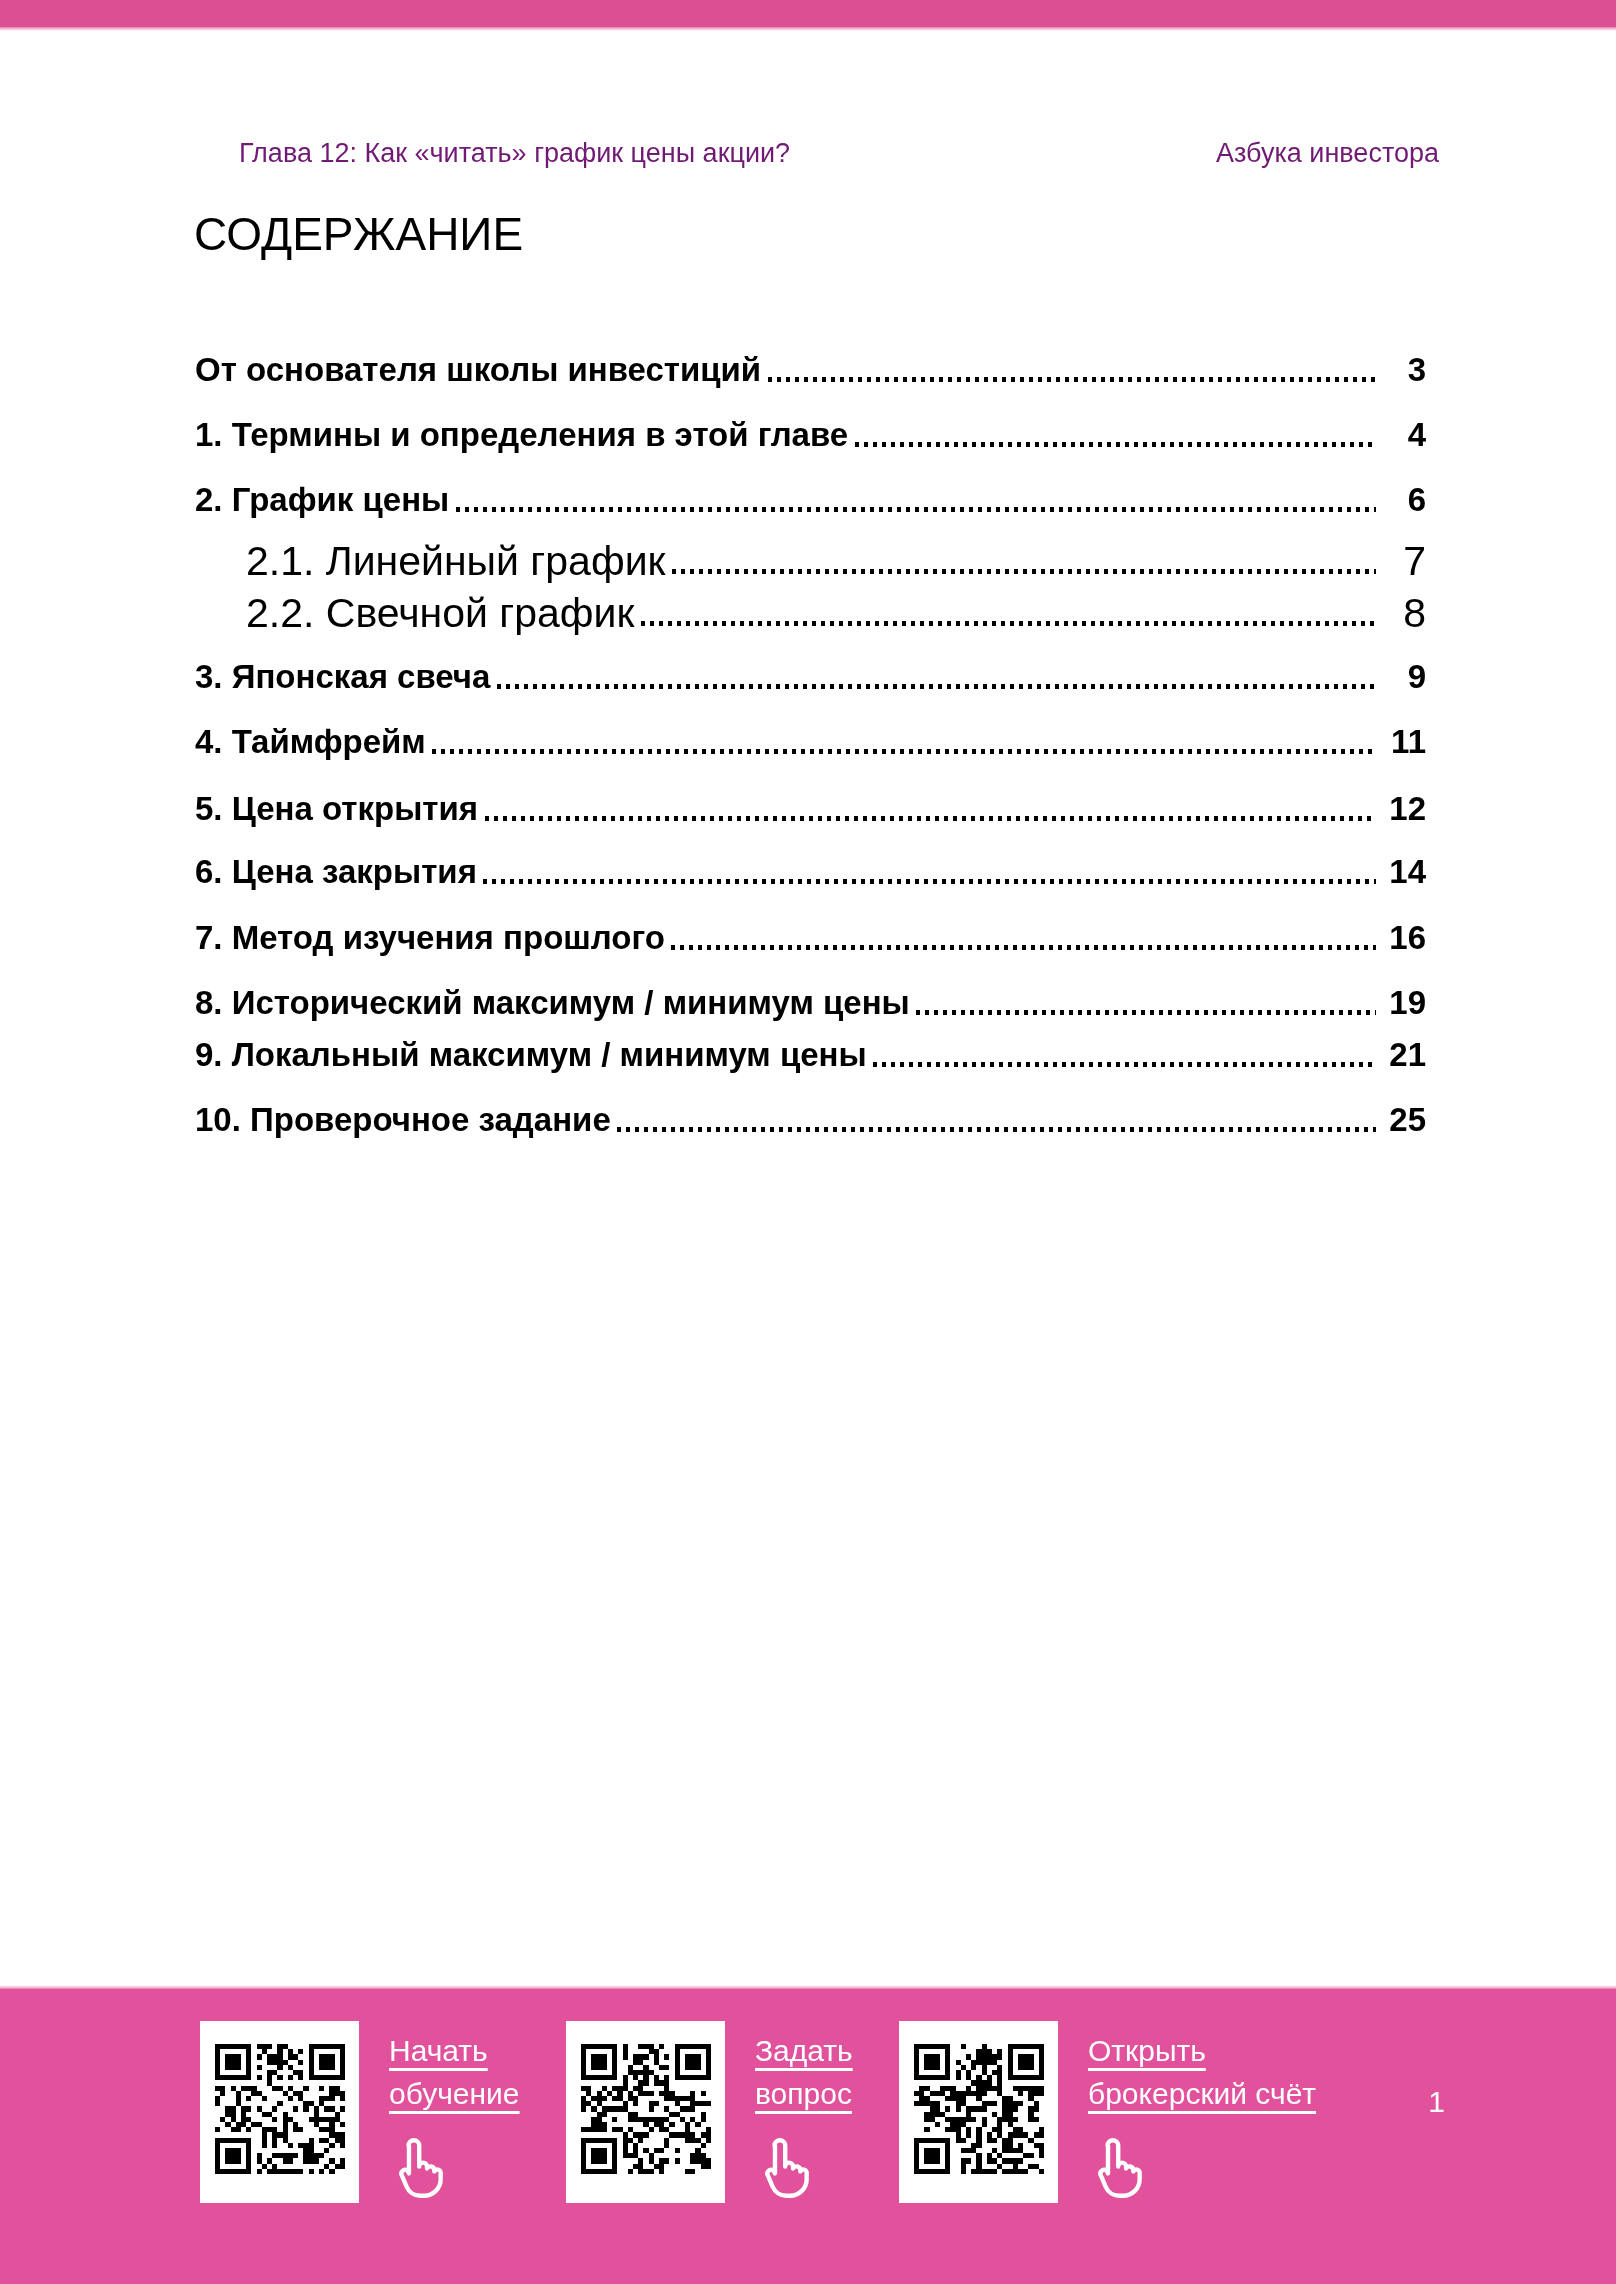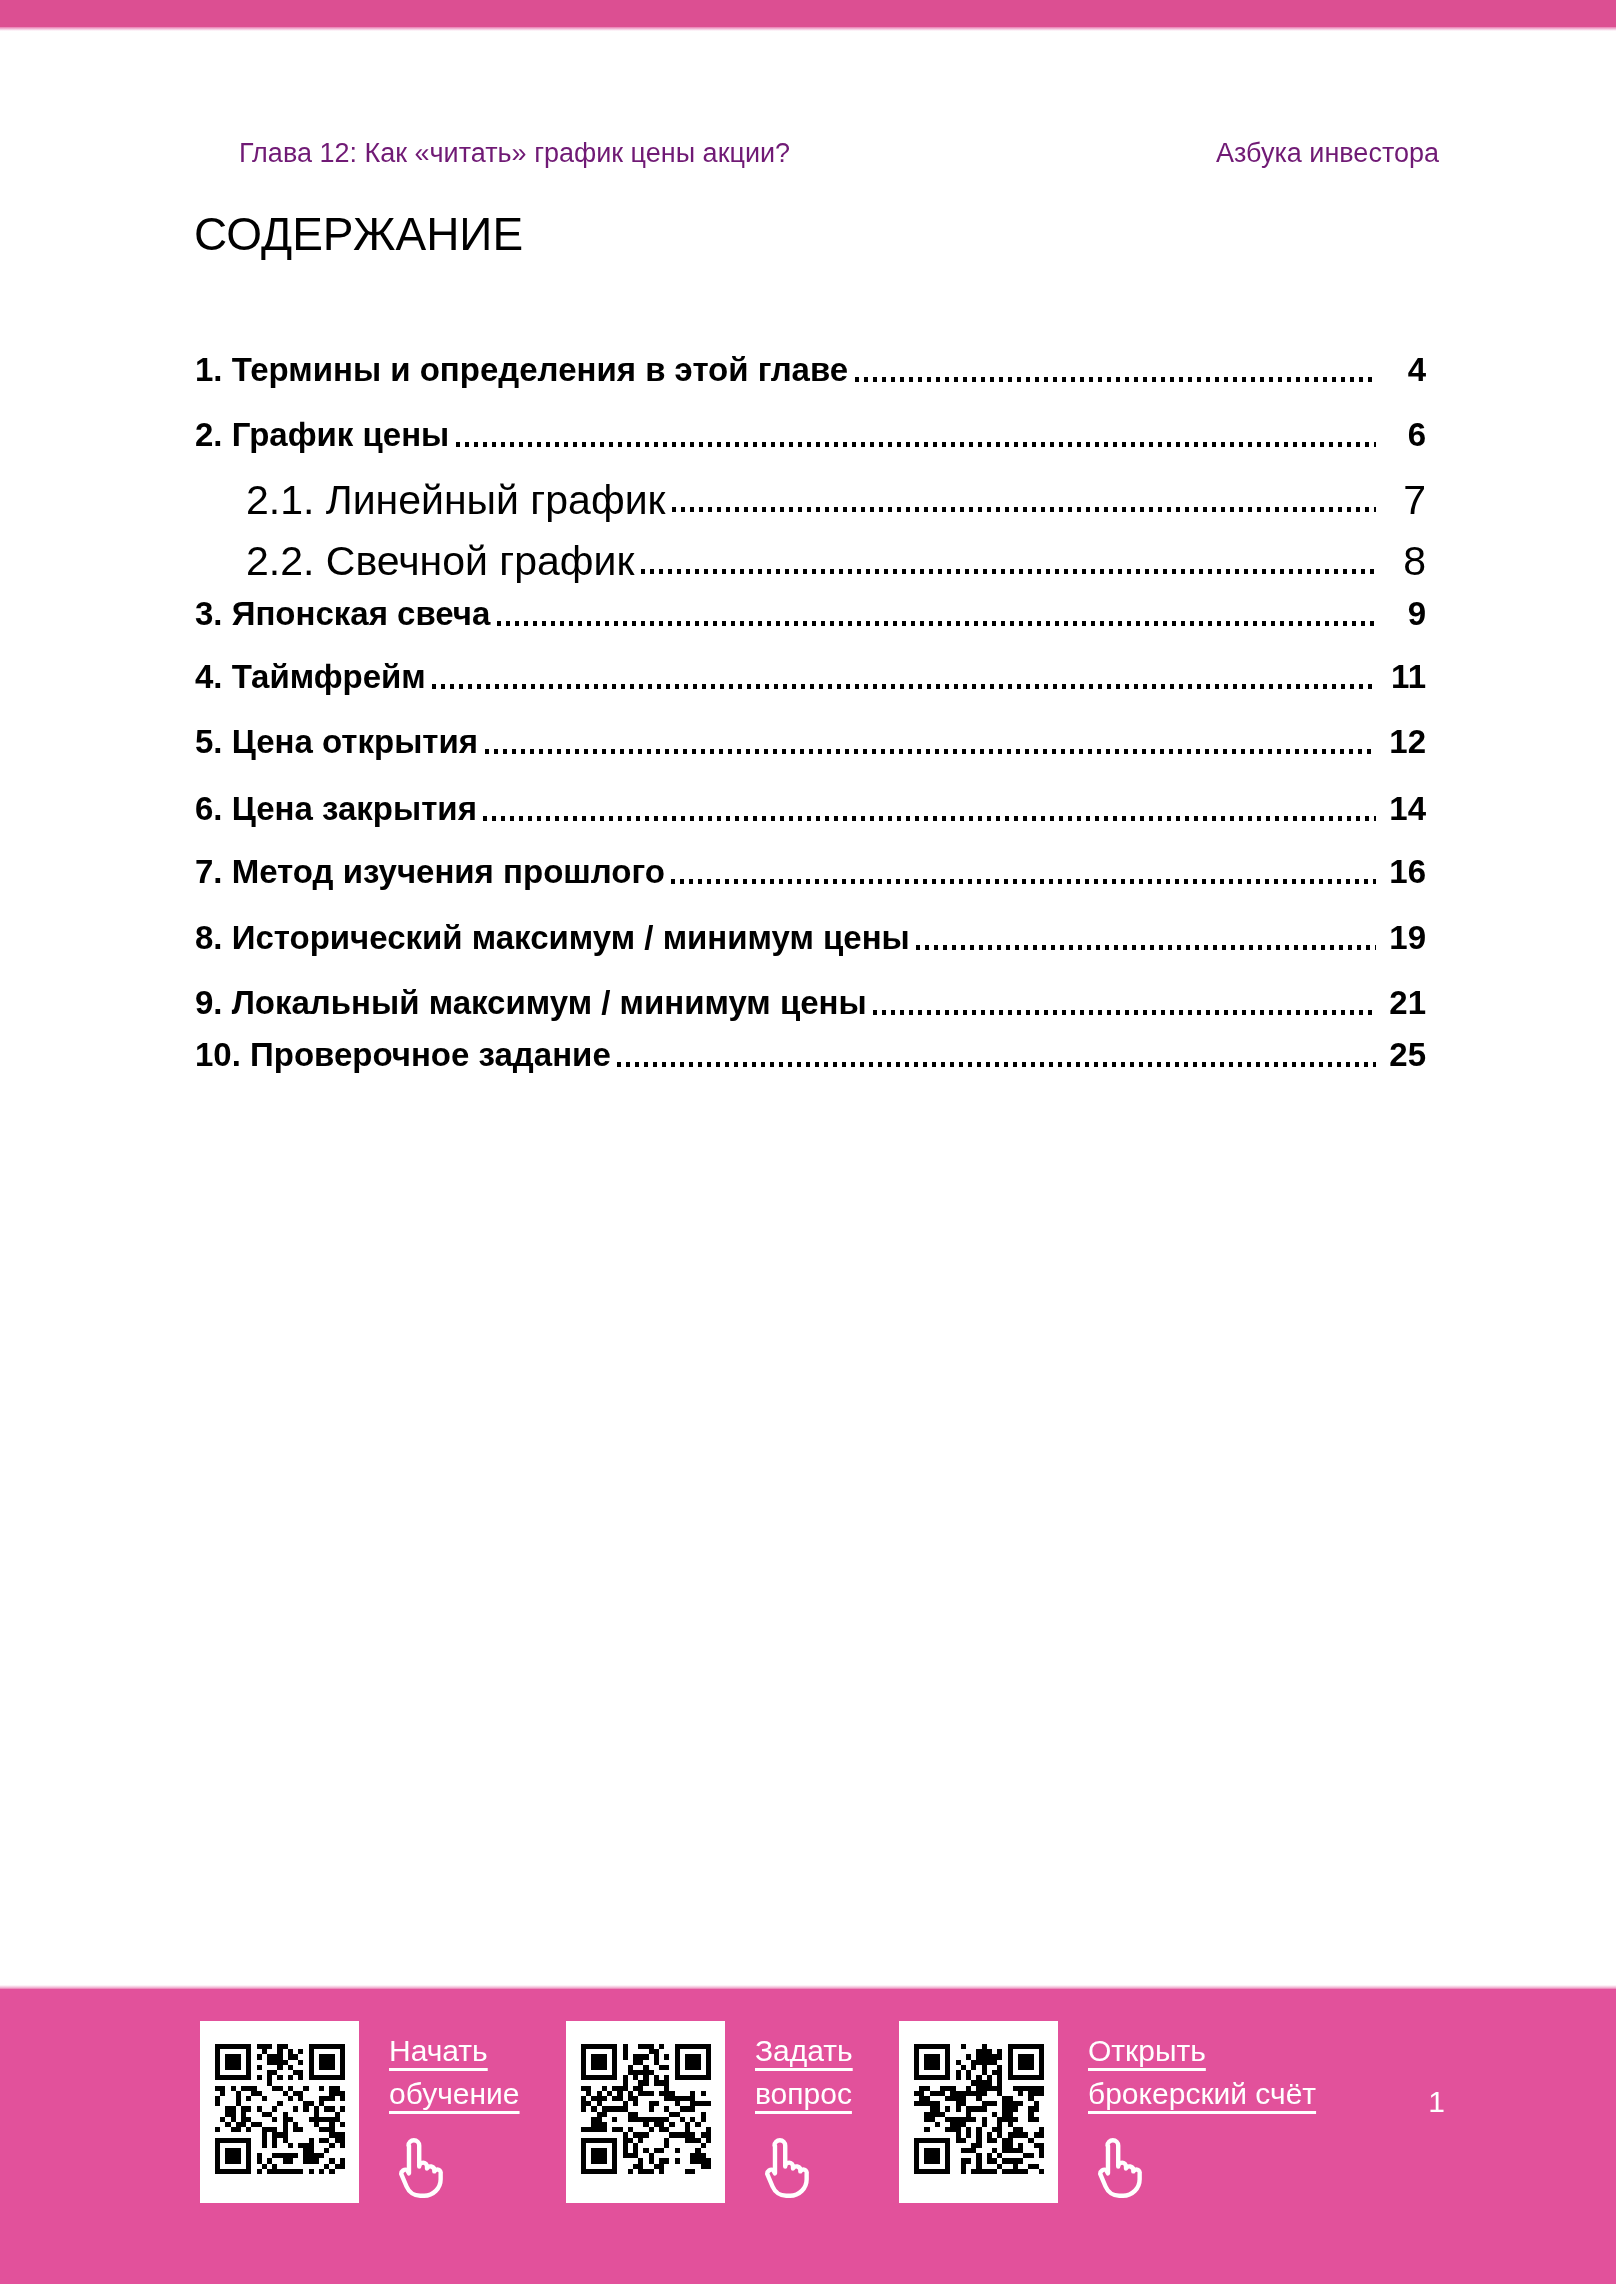--- a/index.html
+++ b/index.html
@@ -76,20 +76,25 @@
   <div class="topbar-fade"></div>
 
   <div class="header">
     <span>Глава 12: Как «читать» график цены акции?</span>
     <span>Азбука инвестора</span>
   </div>
 
   <div class="doc-title">СОДЕРЖАНИЕ</div>
 
   <div class="toc">
+    <div class="toc-row">
+      <span>От основателя школы инвестиций</span>
+      <span class="dots"></span>
+      <span class="pg">3</span>
+    </div>
     <div class="toc-row">
       <span>1. Термины и определения в этой главе</span>
       <span class="dots"></span>
       <span class="pg">4</span>
     </div>
     <div class="toc-row">
       <span>2. График цены</span>
       <span class="dots"></span>
       <span class="pg">6</span>
     </div>

